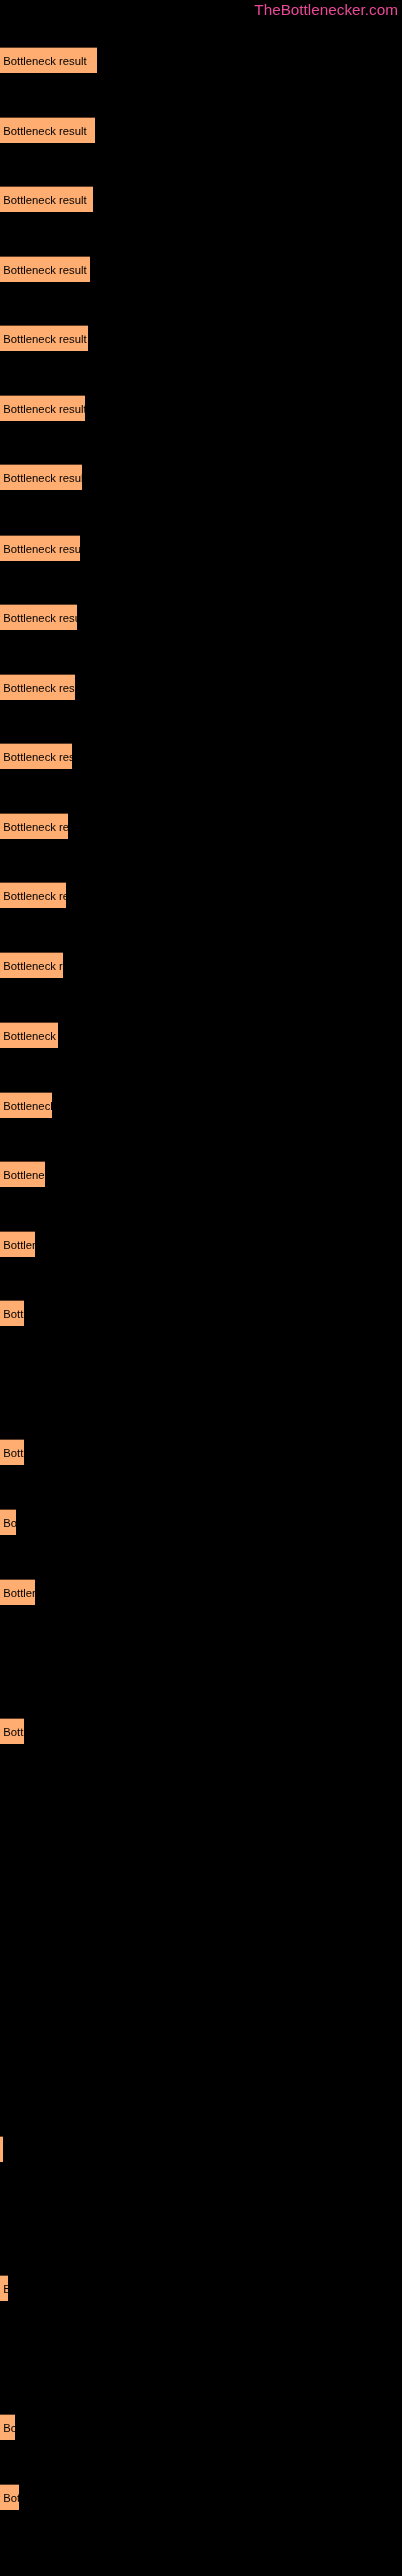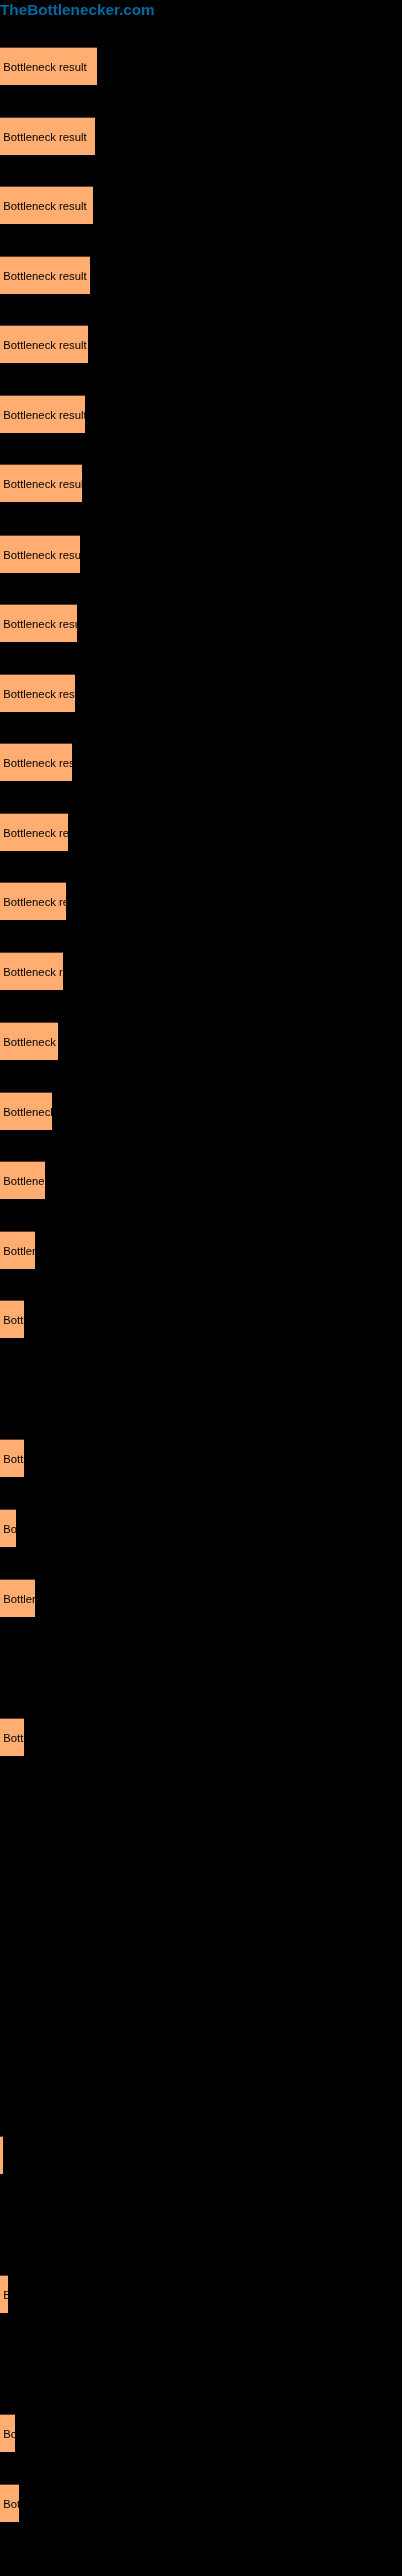--- a/index.html
+++ b/index.html
@@ -23,28 +23,28 @@
     height: 2576px;
     background: #000000;
   }
 
   
   .site-title {
     position: absolute;
     top: 0px;
     left: 0px;
     width: 398px;
-    color: #0369a1;
+    text-align: right;
+    color: #ec4899;
     font-size: 15.3px;
     line-height: 19.3px;
     font-family: "Liberation Sans", sans-serif;
     letter-spacing: 0px;
     white-space: nowrap;
     user-select: none;
-    font-weight: bold;
   }
 
   
   .chart-area {
     position: absolute;
     left: 0px;
     top: 0px;
     width: 403px;
     height: 2576px;
   }
@@ -52,21 +52,21 @@
   .bar-row {
     position: absolute;
     left: 0px;
     height: 26px;
   }
 
   .bar {
     position: absolute;
     left: 0px;
     top: 0px;
-    height: 38px;
+    height: 26px;
     background: #ffad70;
     border-top: 1.6px solid #5a3a24;
     box-sizing: border-box;
     overflow: hidden;
     white-space: nowrap;
   }
 
   .bar-label {
     position: absolute;
     left: 3.2px;

